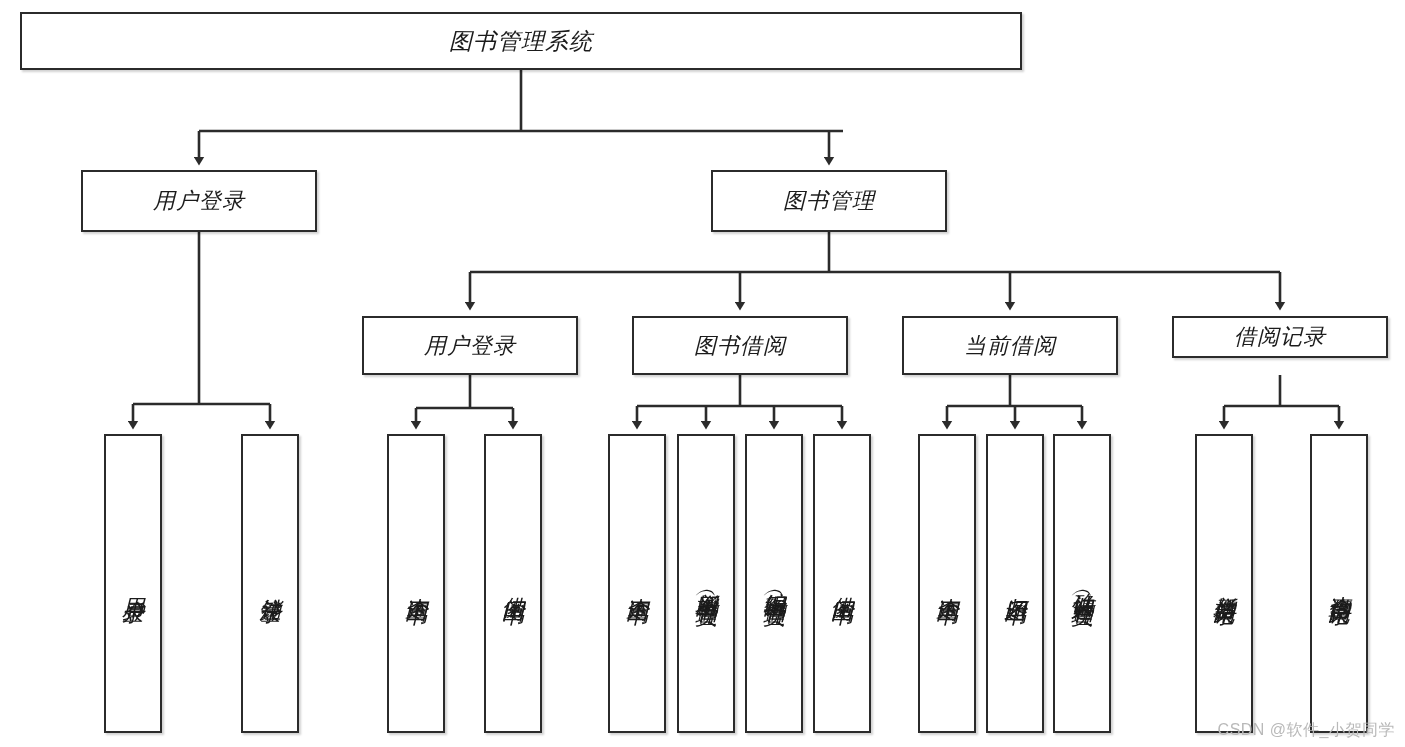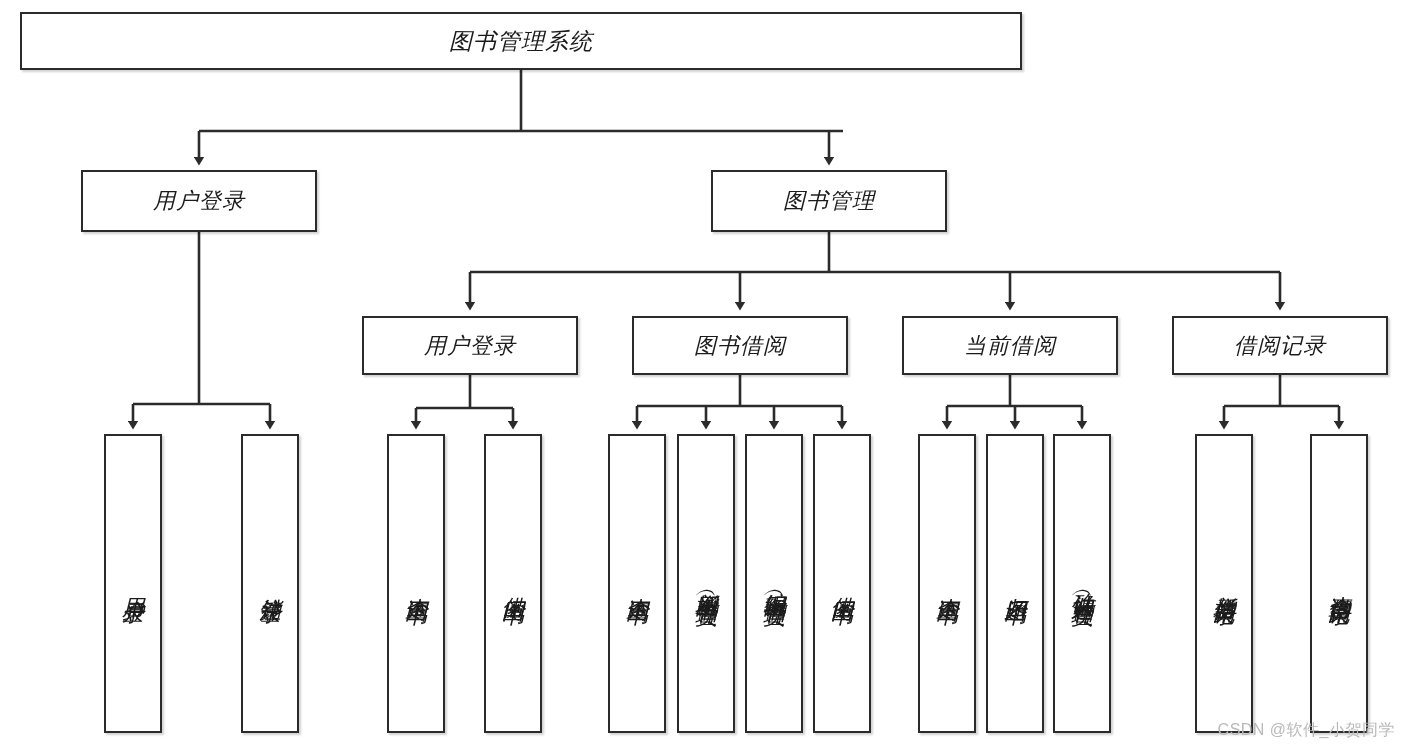--- a/index.html
+++ b/index.html
@@ -143,21 +143,21 @@
 
   <div class="node" style="left:362px; top:316px; width:216px; height:59px;">
     <span class="label">用户登录</span>
   </div>
   <div class="node" style="left:632px; top:316px; width:216px; height:59px;justify-content:center;">
     <span class="label">图书借阅</span>
   </div>
   <div class="node" style="left:902px; top:316px; width:216px; height:59px;">
     <span class="label">当前借阅</span>
   </div>
-  <div class="node" style="left:1172px; top:316px; width:216px; height:59px;">
+  <div class="node" style="left:1172px; top:316px; width:216px; height:42px;">
     <span class="label">借阅记录</span>
   </div>
 
   <div class="node leaf" style="left:104px; top:434px; width:58px; height:299px;">
     <span class="label">用户登录</span>
   </div>
   <div class="node leaf" style="left:241px; top:434px; width:58px; height:299px;">
     <span class="label">注销登录</span>
   </div>
   <div class="node leaf" style="left:387px; top:434px; width:58px; height:299px;">

